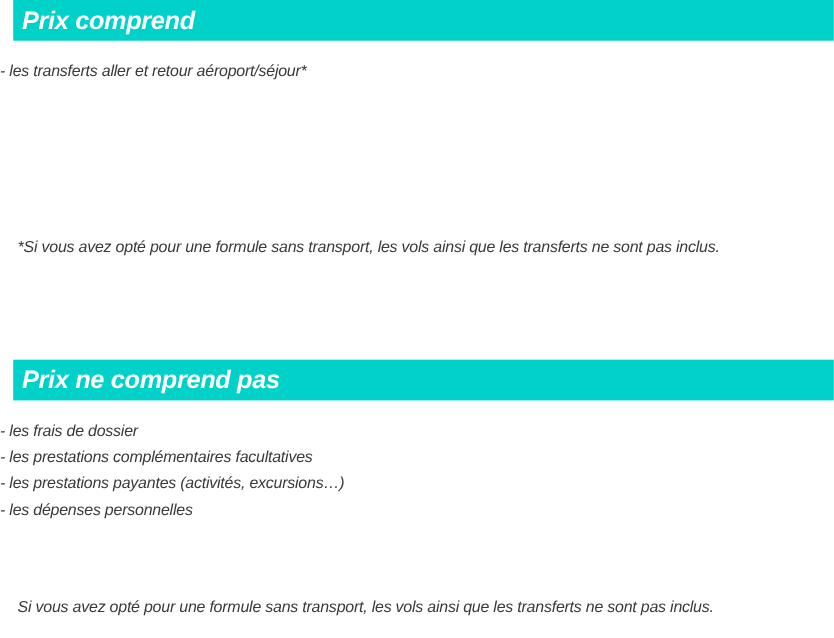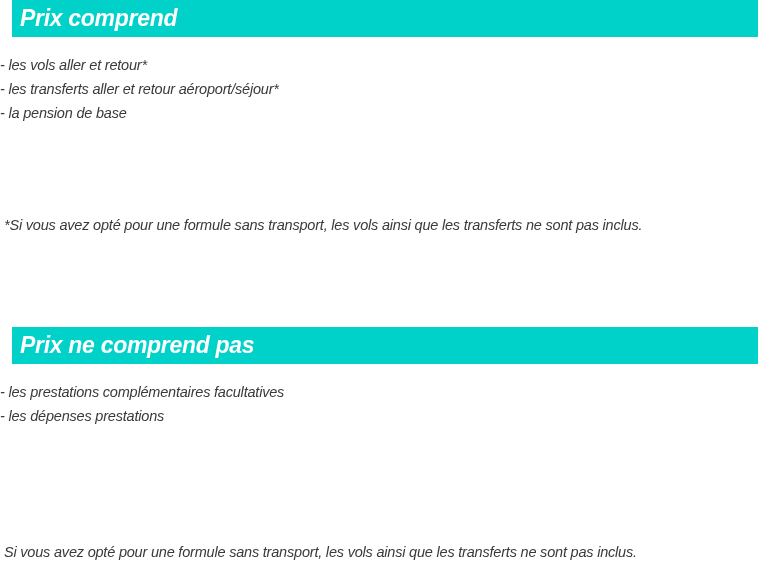--- a/index.html
+++ b/index.html
@@ -43,47 +43,47 @@
       font-style: italic;
       font-size: 14.5px;
       line-height: 24px;
       height: 24px;
       white-space: nowrap;
       color: #3a3a3a;
       letter-spacing: -0.2px;
     }
     .note {
       position: absolute;
-      left: 4px;
+      left: 16px;
       font-family: "Liberation Sans", "DejaVu Sans", sans-serif;
       font-style: italic;
       font-size: 14.5px;
       line-height: 20px;
       white-space: nowrap;
       color: #3a3a3a;
       letter-spacing: -0.2px;
     }
   </style>
 </head>
 <body>
 
 <div class="section-header" style="top:0px;">
   <span>Prix comprend</span>
 </div>
 
 <ul class="list" style="top:53px;">
-  <li>- les vols aller et retour*</li>
   <li>- les transferts aller et retour aéroport/séjour*</li>
-  <li>- la pension de base</li>
 </ul>
 
 <div class="note" style="top:215px;">*Si vous avez opté pour une formule sans transport, les vols ainsi que les transferts ne sont pas inclus.</div>
 
 <div class="section-header" style="top:327px;">
   <span>Prix ne comprend pas</span>
 </div>
 
 <ul class="list" style="top:380px;">
+  <li>- les frais de dossier</li>
   <li>- les prestations complémentaires facultatives</li>
-  <li>- les dépenses prestations</li>
+  <li>- les prestations payantes (activités, excursions…)</li>
+  <li>- les dépenses personnelles</li>
 </ul>
 
 <div class="note" style="top:542px;">Si vous avez opté pour une formule sans transport, les vols ainsi que les transferts ne sont pas inclus.</div>
 
 </body></html>

